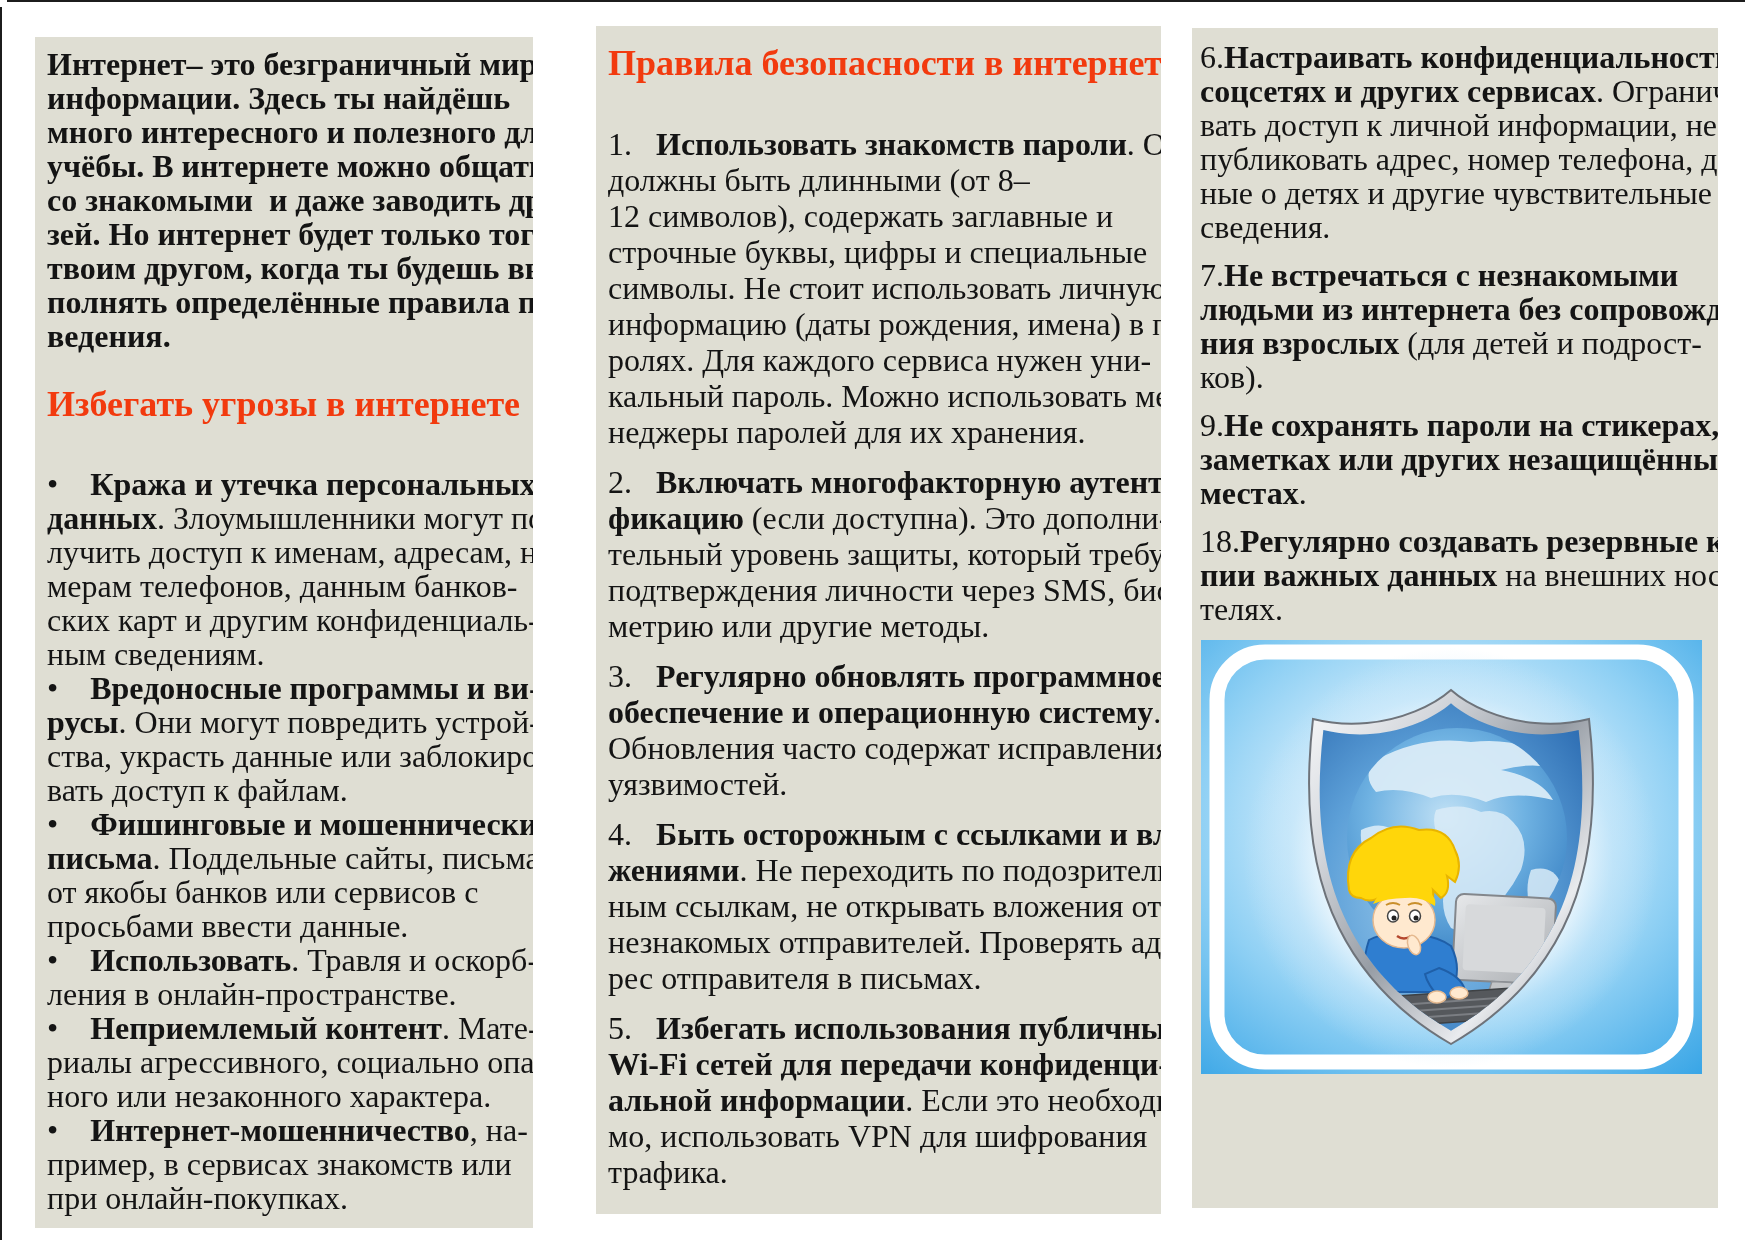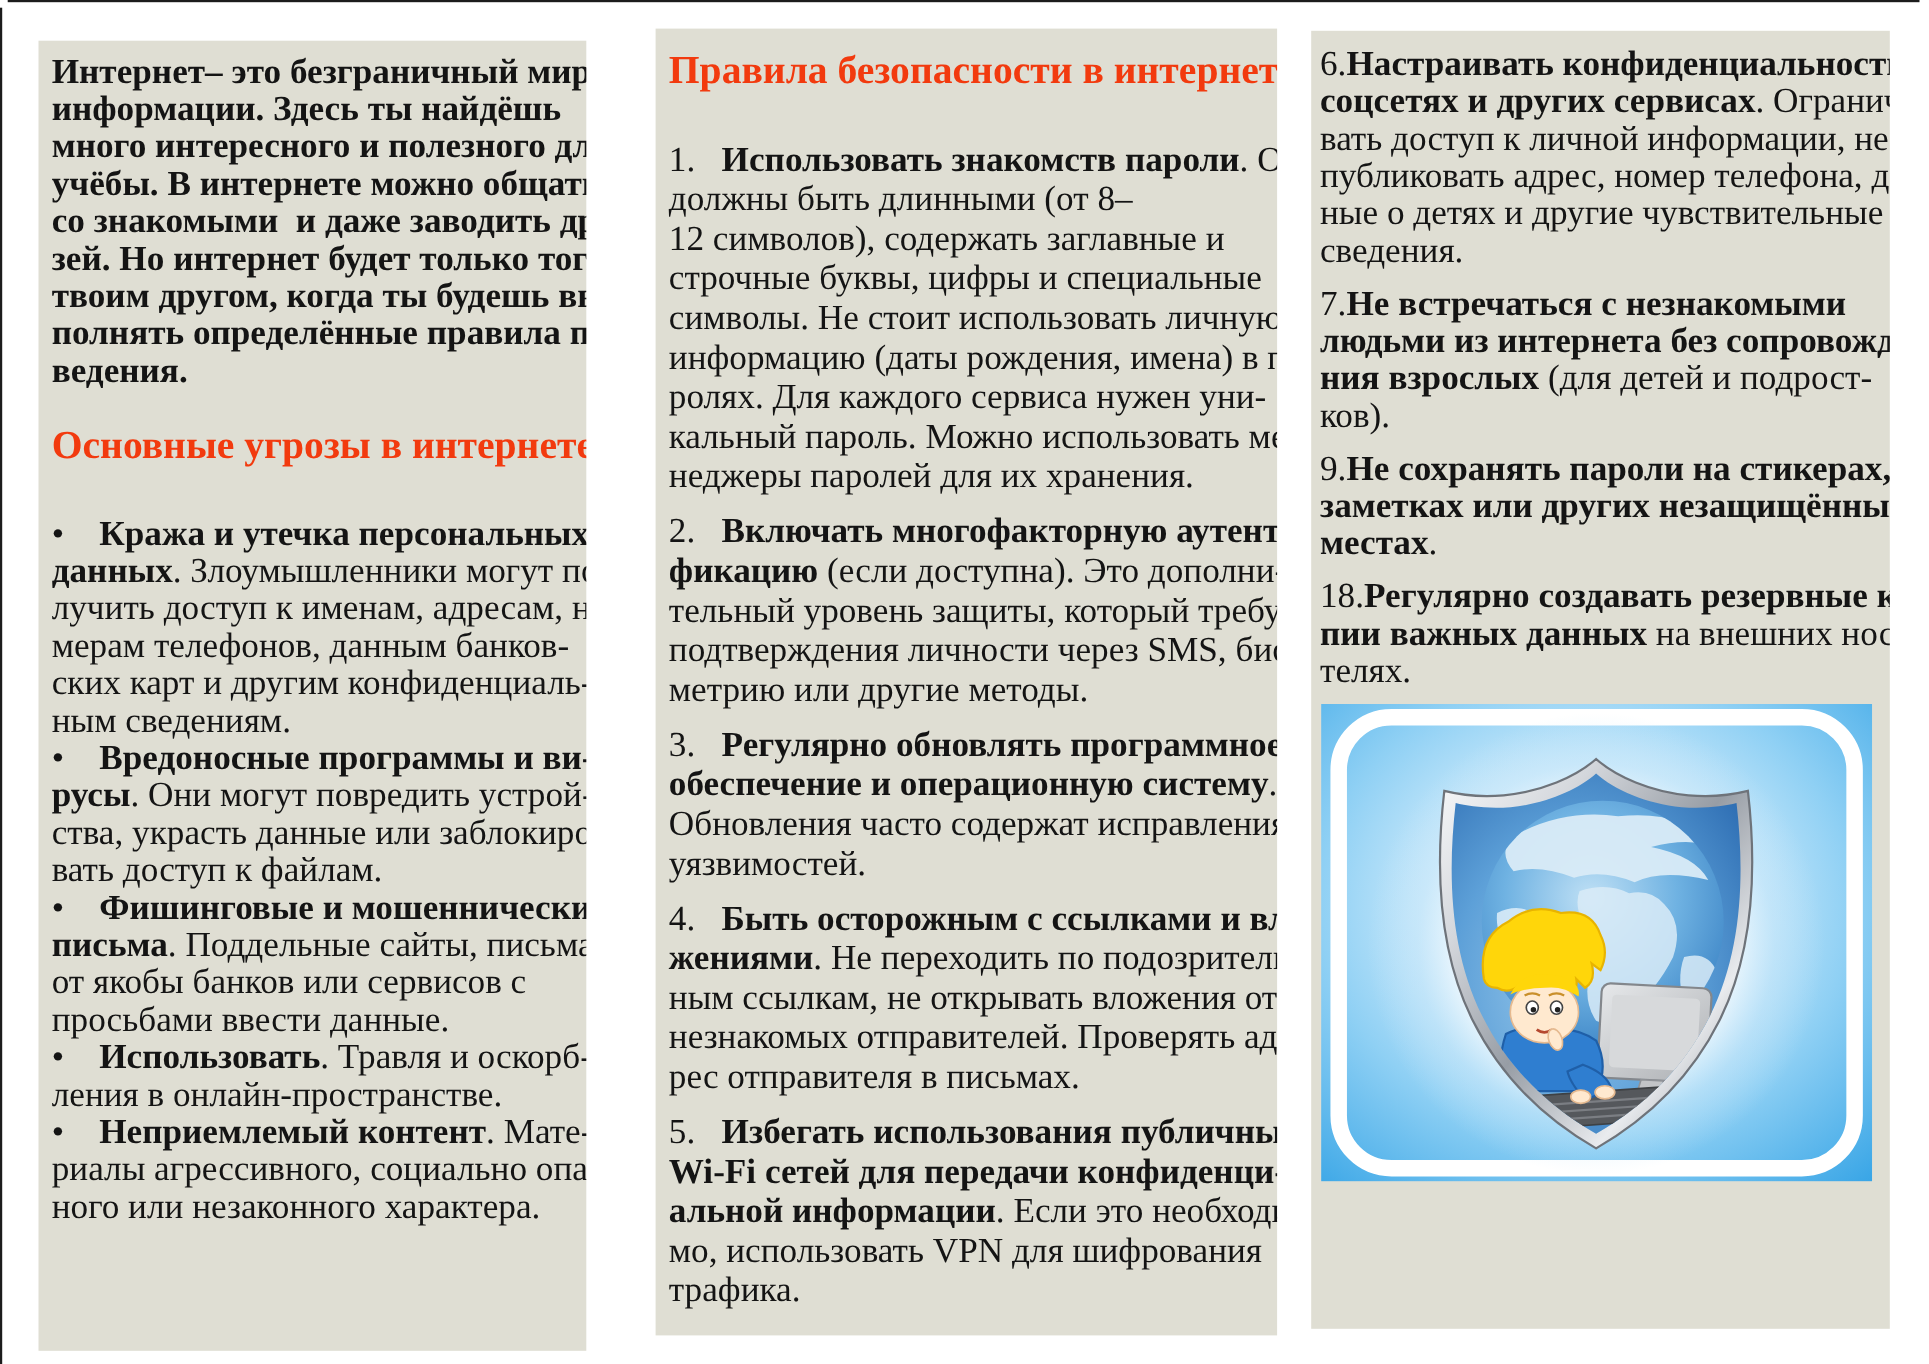--- a/index.html
+++ b/index.html
@@ -34,41 +34,44 @@
 <div class="col col1">
   <p class="para intro"><span class="b">Интернет– это безграничный мир
 информации. Здесь ты найдёшь
 много интересного и полезного для
 учёбы. В интернете можно общаться
 со знакомыми  и даже заводить дру-
 зей. Но интернет будет только тогда
 твоим другом, когда ты будешь вы-
 полнять определённые правила по-
 ведения.</span></p>
-  <h2 class="heading">Основные угрозы в интернете</h2>
+  <h2 class="heading">Избегать угрозы в интернете</h2>
   <div>
       <p class="para"><span class="num">•    </span><span class="b">Кража и утечка персональных
 данных</span><span class="r">. Злоумышленники могут по-
 лучить доступ к именам, адресам, но-
 мерам телефонов, данным банков-
 ских карт и другим конфиденциаль-
 ным сведениям.</span></p>
       <p class="para"><span class="num">•    </span><span class="b">Вредоносные программы и ви-
 русы</span><span class="r">. Они могут повредить устрой-
 ства, украсть данные или заблокиро-
 вать доступ к файлам.</span></p>
       <p class="para"><span class="num">•    </span><span class="b">Фишинговые и мошеннические
 письма</span><span class="r">. Поддельные сайты, письма
 от якобы банков или сервисов с
 просьбами ввести данные.</span></p>
       <p class="para"><span class="num">•    </span><span class="b">Использовать</span><span class="r">. Травля и оскорб-
 ления в онлайн-пространстве.</span></p>
       <p class="para"><span class="num">•    </span><span class="b">Неприемлемый контент</span><span class="r">. Мате-
 риалы агрессивного, социально опас-
 ного или незаконного характера.</span></p>
+      <p class="para"><span class="num">•    </span><span class="b">Интернет-мошенничество</span><span class="r">, на-
+пример, в сервисах знакомств или
+при онлайн-покупках.</span></p>
     </div>
 </div>
 
 <div class="col col2">
   <h2 class="heading">Правила безопасности в интернете</h2>
   <div>
       <p class="para"><span class="num">1.   </span><span class="b">Использовать знакомств пароли</span><span class="r">. Они
 должны быть длинными (от 8–
 12 символов), содержать заглавные и
 строчные буквы, цифры и специальные

